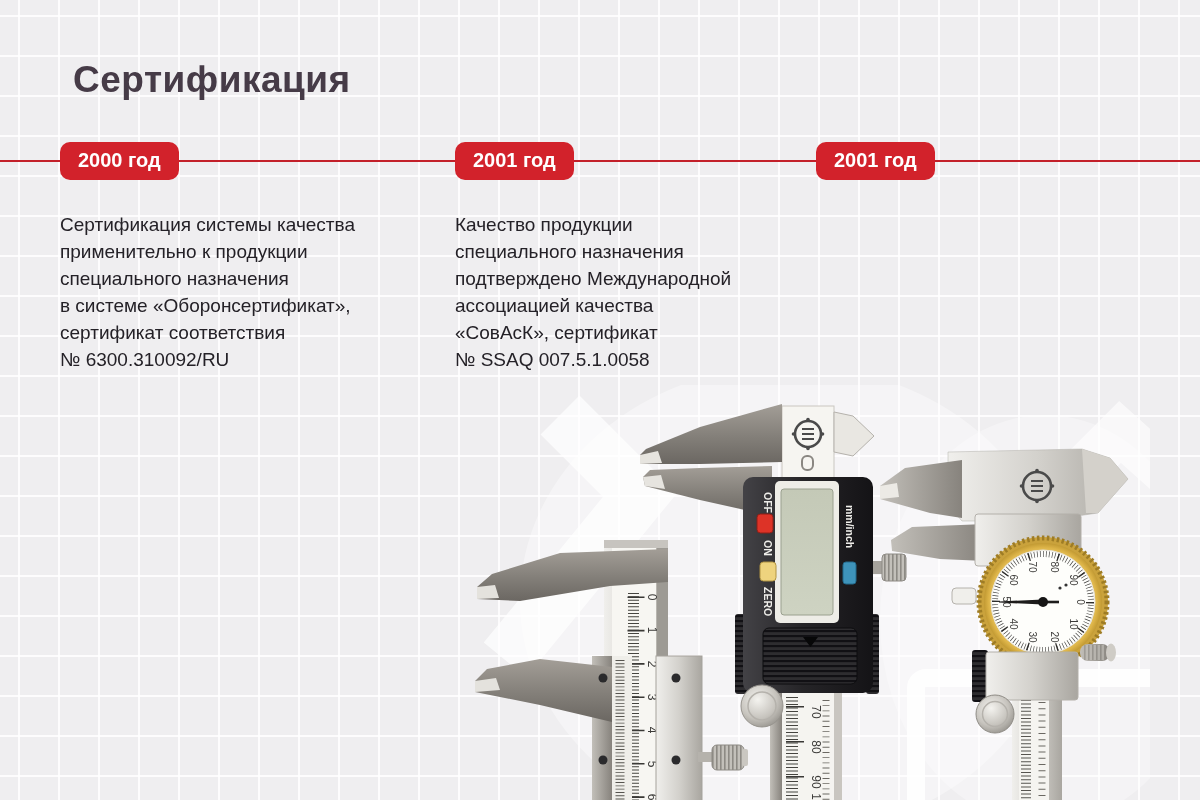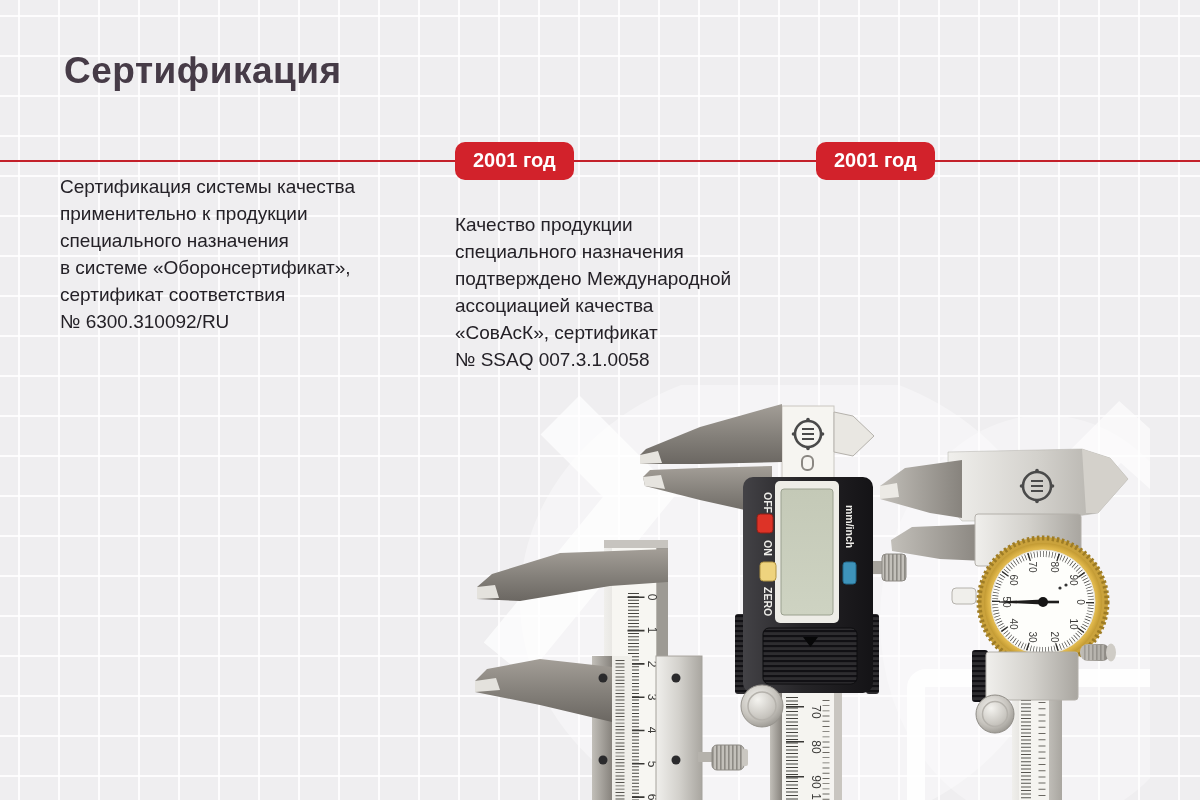--- a/index.html
+++ b/index.html
@@ -7,21 +7,21 @@
     width:1200px;height:800px;overflow:hidden;position:relative;
     background-color:#efeef0;
     background-image:
       linear-gradient(to right, rgba(255,255,255,.85) 2px, transparent 2px),
       linear-gradient(to bottom, rgba(255,255,255,.85) 2px, transparent 2px);
     background-size:40px 40px;
     background-position:18px 15px;
     font-family:"Liberation Sans", sans-serif;
   }
   .page-title{
-    position:absolute;left:60px;top:46px;margin:4px;
+    position:absolute;left:60px;top:46px;margin:13px;
     font-size:37px;font-weight:600;letter-spacing:.5px;color:#463b47;
   }
   .timeline-line{
     position:absolute;left:0;top:160px;width:1200px;height:2px;background:#c3202a;
   }
   .col{position:absolute;top:142px;}
   .col-1{left:60px;width:385px;}
   .col-2{left:455px;width:365px;}
   .col-3{left:816px;width:330px;}
   .year-badge{
@@ -38,36 +38,37 @@
   .scale-num{font-family:"Liberation Sans",sans-serif;fill:#3c3b39;}
 </style>
 </head>
 <body>
 
 <h1 class="page-title">Сертификация</h1>
 
 <div class="timeline-line"></div>
 
 <div class="col col-1">
+  <span class="year-badge">2000 год</span>
   <p class="cert-text">Сертификация системы качества
 применительно к продукции
 специального назначения
 в системе «Оборонсертификат»,
 сертификат соответствия
 № 6300.310092/RU</p>
 </div>
 
 <div class="col col-2">
   <span class="year-badge">2001 год</span>
   <p class="cert-text">Качество продукции
 специального назначения
 подтверждено Международной
 ассоциацией качества
 «СовАсК», сертификат
-№ SSAQ 007.3.1.0058</p>
+№ SSAQ 007.5.1.0058</p>
 </div>
 
 <div class="col col-3">
   <span class="year-badge">2001 год</span>
 </div>
 
 <svg class="photo" width="720" height="415" viewBox="430 385 720 415">
   <defs>
     <linearGradient id="gMetal" x1="0" y1="0" x2="1" y2="0">
       <stop offset="0" stop-color="#f0efec"></stop>

